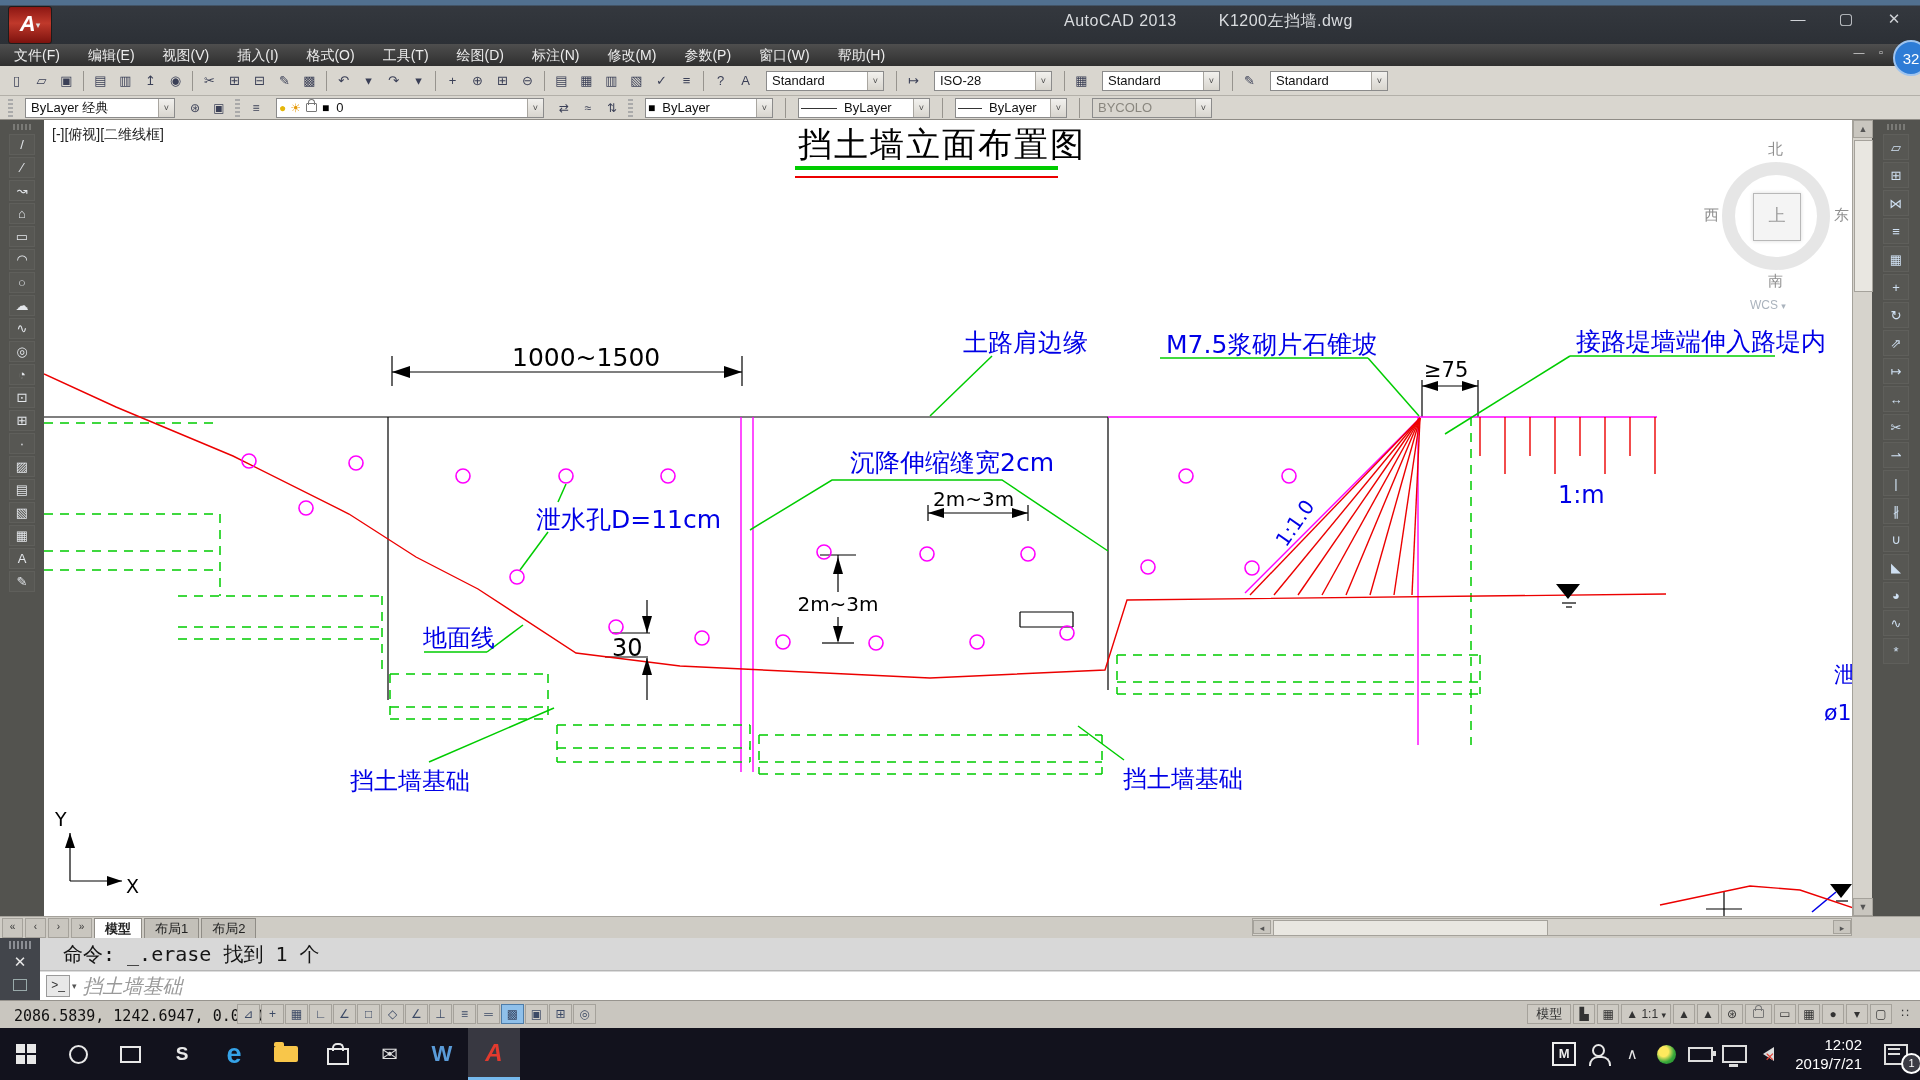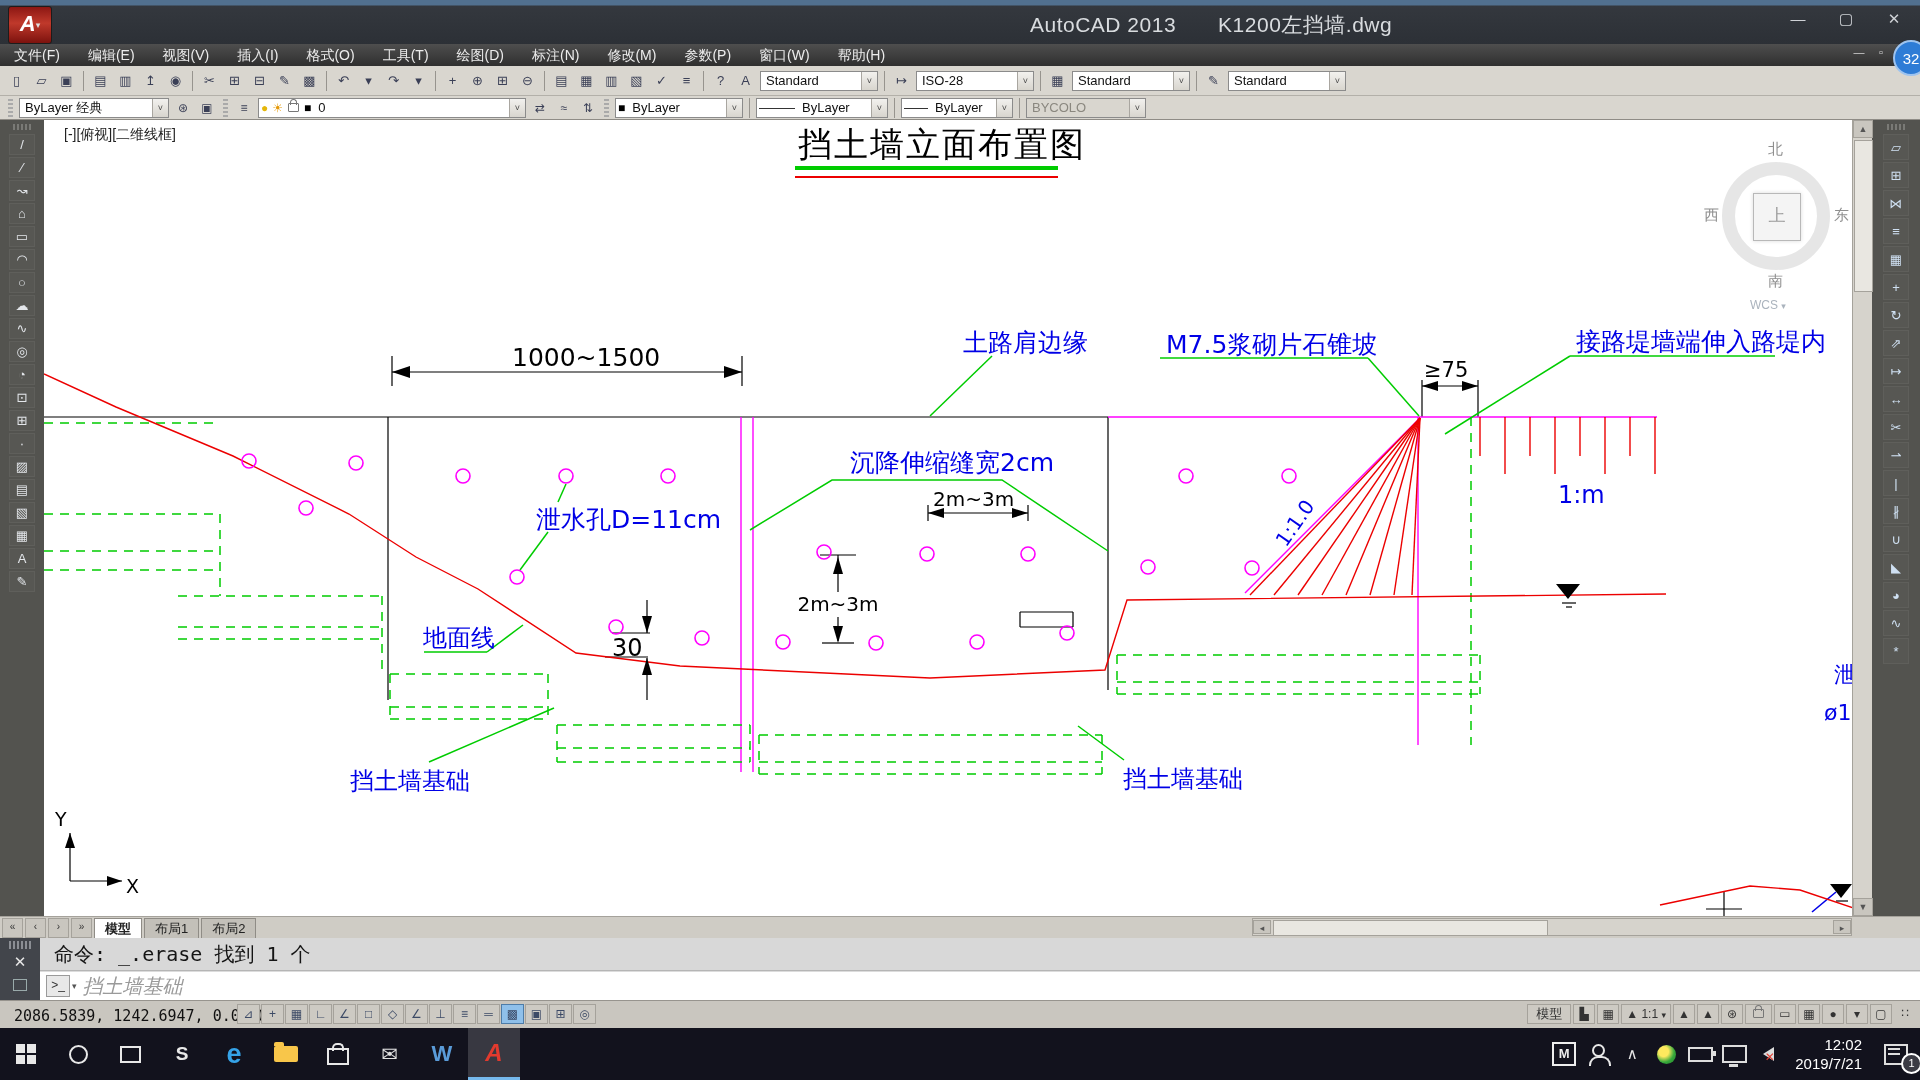--- a/index.html
+++ b/index.html
@@ -2,51 +2,51 @@
 <html><head>
 <meta charset="utf-8">
 <style>
   html,body{margin:0;padding:0;width:1920px;height:1080px;overflow:hidden;
     font-family:"Liberation Sans","DejaVu Sans",sans-serif;background:#fff;}
   .abs{position:absolute;}
   
   #titlebar{left:0;top:0;width:1920px;height:44px;background:linear-gradient(#51708f 0px,#51708f 5px,#34383e 6px,#2c3036 100%);}
   #appbtn{left:8px;top:6px;width:42px;height:36px;background:linear-gradient(#8c1713,#c0392b 45%,#7c120e);border:1px solid #1c1c1c;border-radius:3px;color:#fff;font-weight:bold;font-size:22px;text-align:center;line-height:34px;font-style:italic;}
   #appbtn .car{font-size:9px;font-style:normal;vertical-align:middle;color:#ddd;}
-  #titletext{left:1030px;top:11px;color:#d9dcdf;font-size:21px;letter-spacing:.5px;}
+  #titletext{left:1064px;top:11px;color:#d9dcdf;font-size:16px;letter-spacing:.5px;}
   #titletext span{margin-right:42px;}
   .wbtn{top:6px;width:44px;height:26px;color:#cfd2d6;font-size:15px;text-align:center;line-height:26px;}
   
   #menubar{left:0;top:44px;width:1920px;height:22px;background:linear-gradient(#4e4e4e,#2f2f2f);color:#ececec;font-size:14px;}
   #menubar .mi{display:inline-block;padding:2px 14px;line-height:18px;}
   #docctrl{right:6px;top:46px;color:#d5d5d5;font-size:11px;}
   #docctrl span{display:inline-block;width:22px;text-align:center;}
   
   #tb1{left:0;top:66px;width:1920px;height:30px;background:#d9d6cf;border-bottom:1px solid #b3b0a9;display:flex;align-items:center;padding-left:4px;box-sizing:border-box;}
   #tb2{left:0;top:96px;width:1920px;height:24px;background:#d9d6cf;border-bottom:1px solid #8f8c86;display:flex;align-items:center;padding-left:4px;box-sizing:border-box;}
   .tbtn{width:23px;height:23px;margin:0 1px;border:1px solid #d9d6cf;background:#d9d6cf;color:#3a3f56;font-size:13px;text-align:center;line-height:21px;box-sizing:border-box;}
   .tbtn2{height:20px;width:22px;line-height:18px;font-size:12px;}
   .tsep{width:1px;height:20px;background:#97948e;margin:0 4px;}
   .grip{width:5px;height:18px;margin:0 4px;background:repeating-linear-gradient(#aaa 0 2px,#d9d6cf 2px 4px);}
-  .combo{height:20px;background:#fff;border:1px solid #8b8b8b;display:flex;align-items:center;font-size:13px;color:#111;margin:0 2px;position:relative;box-sizing:border-box;}
+  .combo{height:20px;background:#fff;border:1px solid #8b8b8b;display:flex;align-items:center;font-size:13px;color:#111;margin:0 8px;position:relative;box-sizing:border-box;}
   .combo .cv{flex:1;padding:0 5px;white-space:nowrap;overflow:hidden;}
   .combo .car{width:15px;height:100%;background:linear-gradient(#f2f1ee,#d8d5ce);border-left:1px solid #a9a6a0;font-size:9px;color:#444;text-align:center;line-height:18px;}
   .combo.dis{background:#d9d6cf;color:#8a877f;gap:42px;}
   .mini{display:inline-block;margin:0 2px;font-size:12px;line-height:16px;}
   .locki{display:inline-block;width:9px;height:7px;border:1.5px solid #777;border-radius:1px;position:relative;margin:0 3px;}
   .locki:before{content:"";position:absolute;left:1px;top:-5px;width:5px;height:5px;border:1.5px solid #777;border-bottom:none;border-radius:4px 4px 0 0;}
   
   #lstrip{left:0;top:120px;width:44px;height:796px;background:#53534f;}
   #rstrip{left:1872px;top:120px;width:48px;height:796px;background:#53534f;}
   .sbtn{width:26px;height:21px;margin:2px auto;color:#e3e6ea;font-size:13px;text-align:center;line-height:20px;border:1px solid #5f5f5b;background:#575753;box-sizing:border-box;}
   #rstrip .sbtn{color:#cfe0f2;}
   .gripv{width:18px;height:6px;margin:4px auto;background:repeating-linear-gradient(90deg,#7a7a76 0 2px,#53534f 2px 4px);}
   
   #canvas{left:44px;top:120px;width:1808px;height:796px;background:#ffffff;}
-  #vplabel{left:20px;top:6px;color:#222;font-size:14px;}
+  #vplabel{left:8px;top:6px;color:#222;font-size:14px;}
   #dwg{position:absolute;left:0;top:0;}
   
   #vcube{left:1660px;top:20px;width:150px;height:190px;color:#9a9a9a;}
   #vcRing{position:absolute;left:18px;top:22px;width:108px;height:108px;border-radius:50%;border:13px solid rgba(190,190,190,.38);box-sizing:border-box;}
   .vcl{position:absolute;font-size:15px;color:#8f8f8f;}
   #vcSquare{position:absolute;left:49px;top:53px;width:46px;height:46px;background:#f4f4f4;border:1px solid #b8b8b8;box-shadow:0 0 4px rgba(0,0,0,.15);color:#9a9a9a;font-size:17px;text-align:center;line-height:44px;}
   #wcs{position:absolute;left:46px;top:158px;font-size:12px;color:#aab3bd;}
   
   #vscroll{left:1852px;top:120px;width:20px;height:796px;background:#d6d3cc;border-left:1px solid #a5a29b;box-sizing:border-box;}
   .sarr{position:absolute;left:0;width:20px;height:18px;background:#c9c6bf;border:1px solid #a5a29b;box-sizing:border-box;color:#555;font-size:9px;text-align:center;line-height:16px;}
@@ -58,21 +58,21 @@
   .tab.active{background:#ffffff;font-weight:bold;}
   #hscroll{position:absolute;left:1252px;top:918px;width:600px;height:18px;background:#d6d3cc;border:1px solid #a5a29b;box-sizing:border-box;}
   #hthumb{position:absolute;left:20px;top:1px;width:273px;height:14px;background:#e9e7e1;border:1px solid #a5a29b;}
   .harr{position:absolute;top:1px;width:18px;height:14px;background:#c9c6bf;color:#555;font-size:9px;text-align:center;line-height:14px;border:1px solid #a5a29b;box-sizing:border-box;}
   
   #cmdwin{left:0;top:938px;width:1920px;height:62px;background:#dcdcdc;}
   #cmdgrip{position:absolute;left:0;top:0;width:40px;height:62px;background:#42454b;}
   #cmdgrip .dots{margin:3px auto;width:22px;height:8px;background:repeating-linear-gradient(90deg,#8b8e94 0 2px,#42454b 2px 4px);}
   #cmdclose{color:#e8e8e8;font-size:15px;text-align:center;margin-top:4px;}
   #cmdanchor{width:12px;height:10px;border:1px solid #9aa;margin:8px auto;}
-  #cmdhist{position:absolute;left:40px;top:0;width:1880px;height:33px;background:#d8d8d8;border-bottom:1px solid #b5b5b5;font-family:"DejaVu Sans Mono","Liberation Mono",monospace;font-size:20px;color:#141414;line-height:33px;padding-left:14px;box-sizing:border-box;}
+  #cmdhist{position:absolute;left:40px;top:0;width:1880px;height:33px;background:#d8d8d8;border-bottom:1px solid #b5b5b5;font-family:"DejaVu Sans Mono","Liberation Mono",monospace;font-size:20px;color:#141414;line-height:33px;padding-left:23px;box-sizing:border-box;}
   #cmdinput{position:absolute;left:40px;top:34px;width:1880px;height:28px;background:#ffffff;display:flex;align-items:center;}
   #prompticon{width:22px;height:20px;background:#e8e8e8;border:1px solid #9a9a9a;color:#333;font-size:12px;text-align:center;line-height:18px;margin-left:6px;}
   #promptcar{font-size:9px;color:#555;margin:0 6px 0 2px;}
   #cmdph{color:#9a9a9a;font-size:20px;font-style:italic;font-family:"DejaVu Sans Mono","Liberation Mono",monospace;}
   
   #statusbar{left:0;top:1000px;width:1920px;height:28px;background:#c9c6bf;border-top:1px solid #97948e;box-sizing:border-box;}
   #coords{position:absolute;left:14px;top:6px;font-family:"DejaVu Sans Mono","Liberation Mono",monospace;font-size:15px;color:#111;}
   #toggles{position:absolute;left:237px;top:3px;display:flex;}
   .stgl{width:23px;height:20px;border:1px solid #a5a29b;background:#cdcac3;margin-right:1px;color:#3c4a66;font-size:12px;text-align:center;line-height:18px;box-sizing:border-box;}
   .stgl.on{background:#8fc0ea;border-color:#4d7ca8;}

